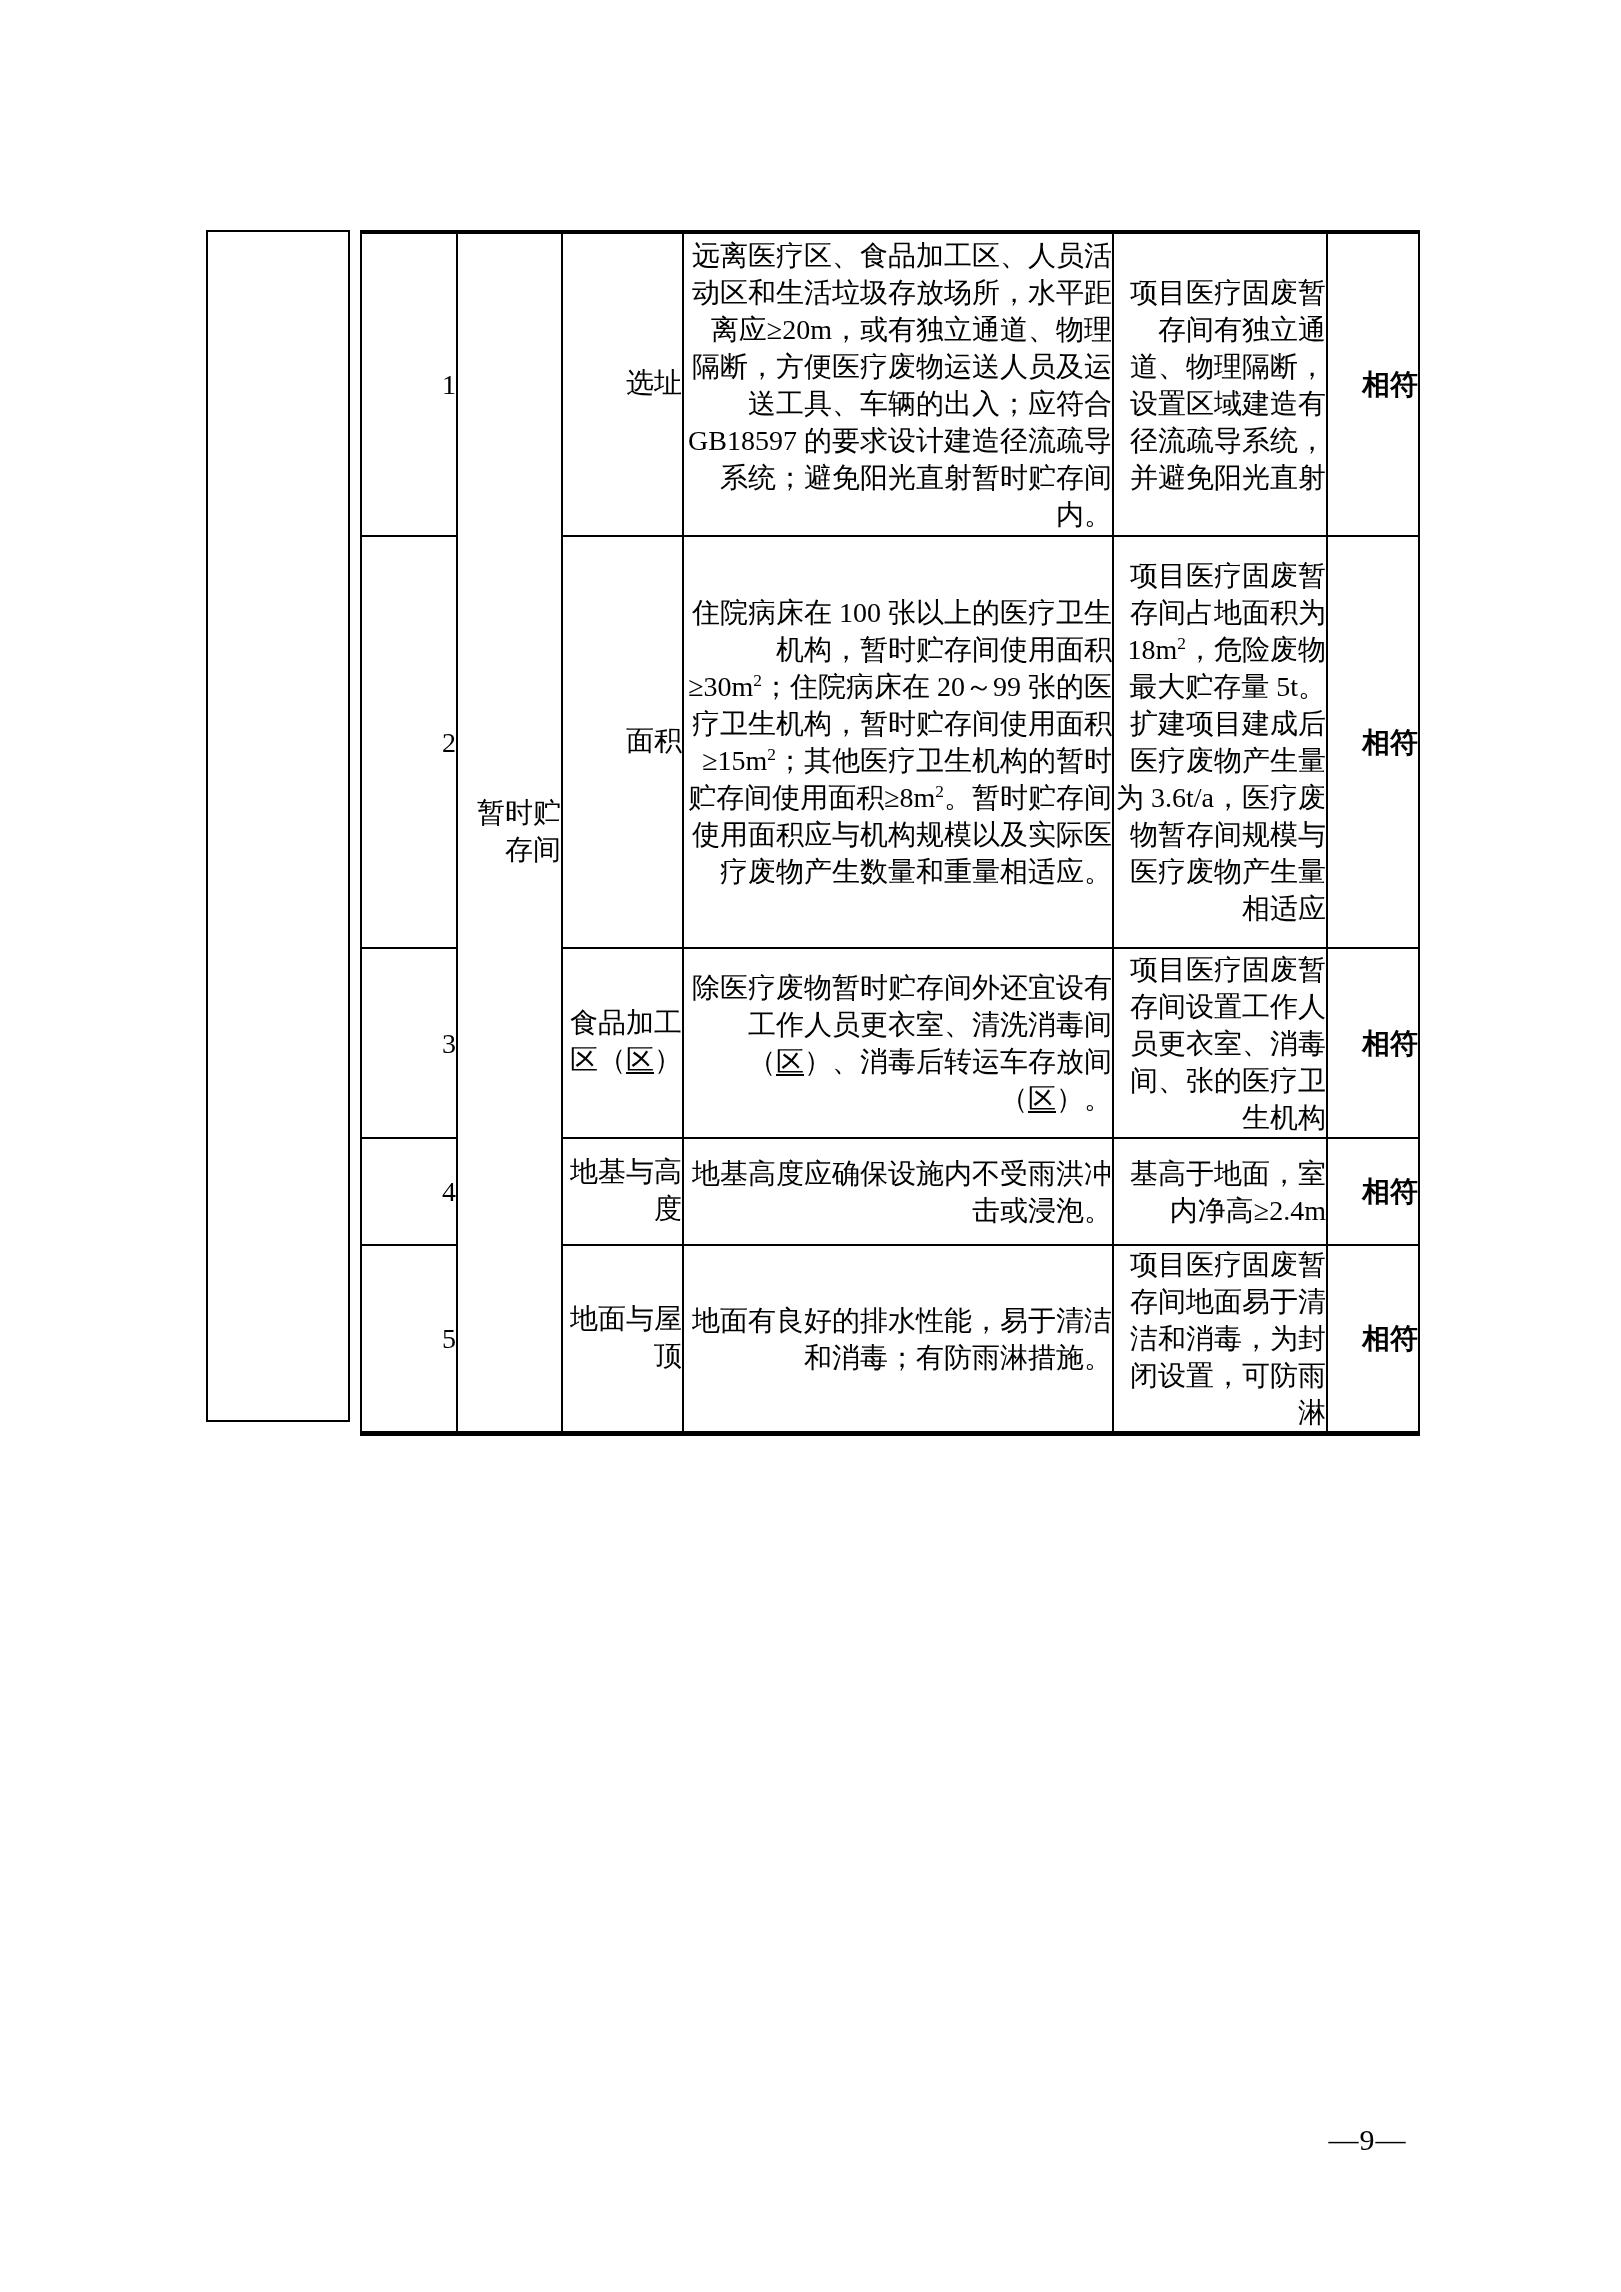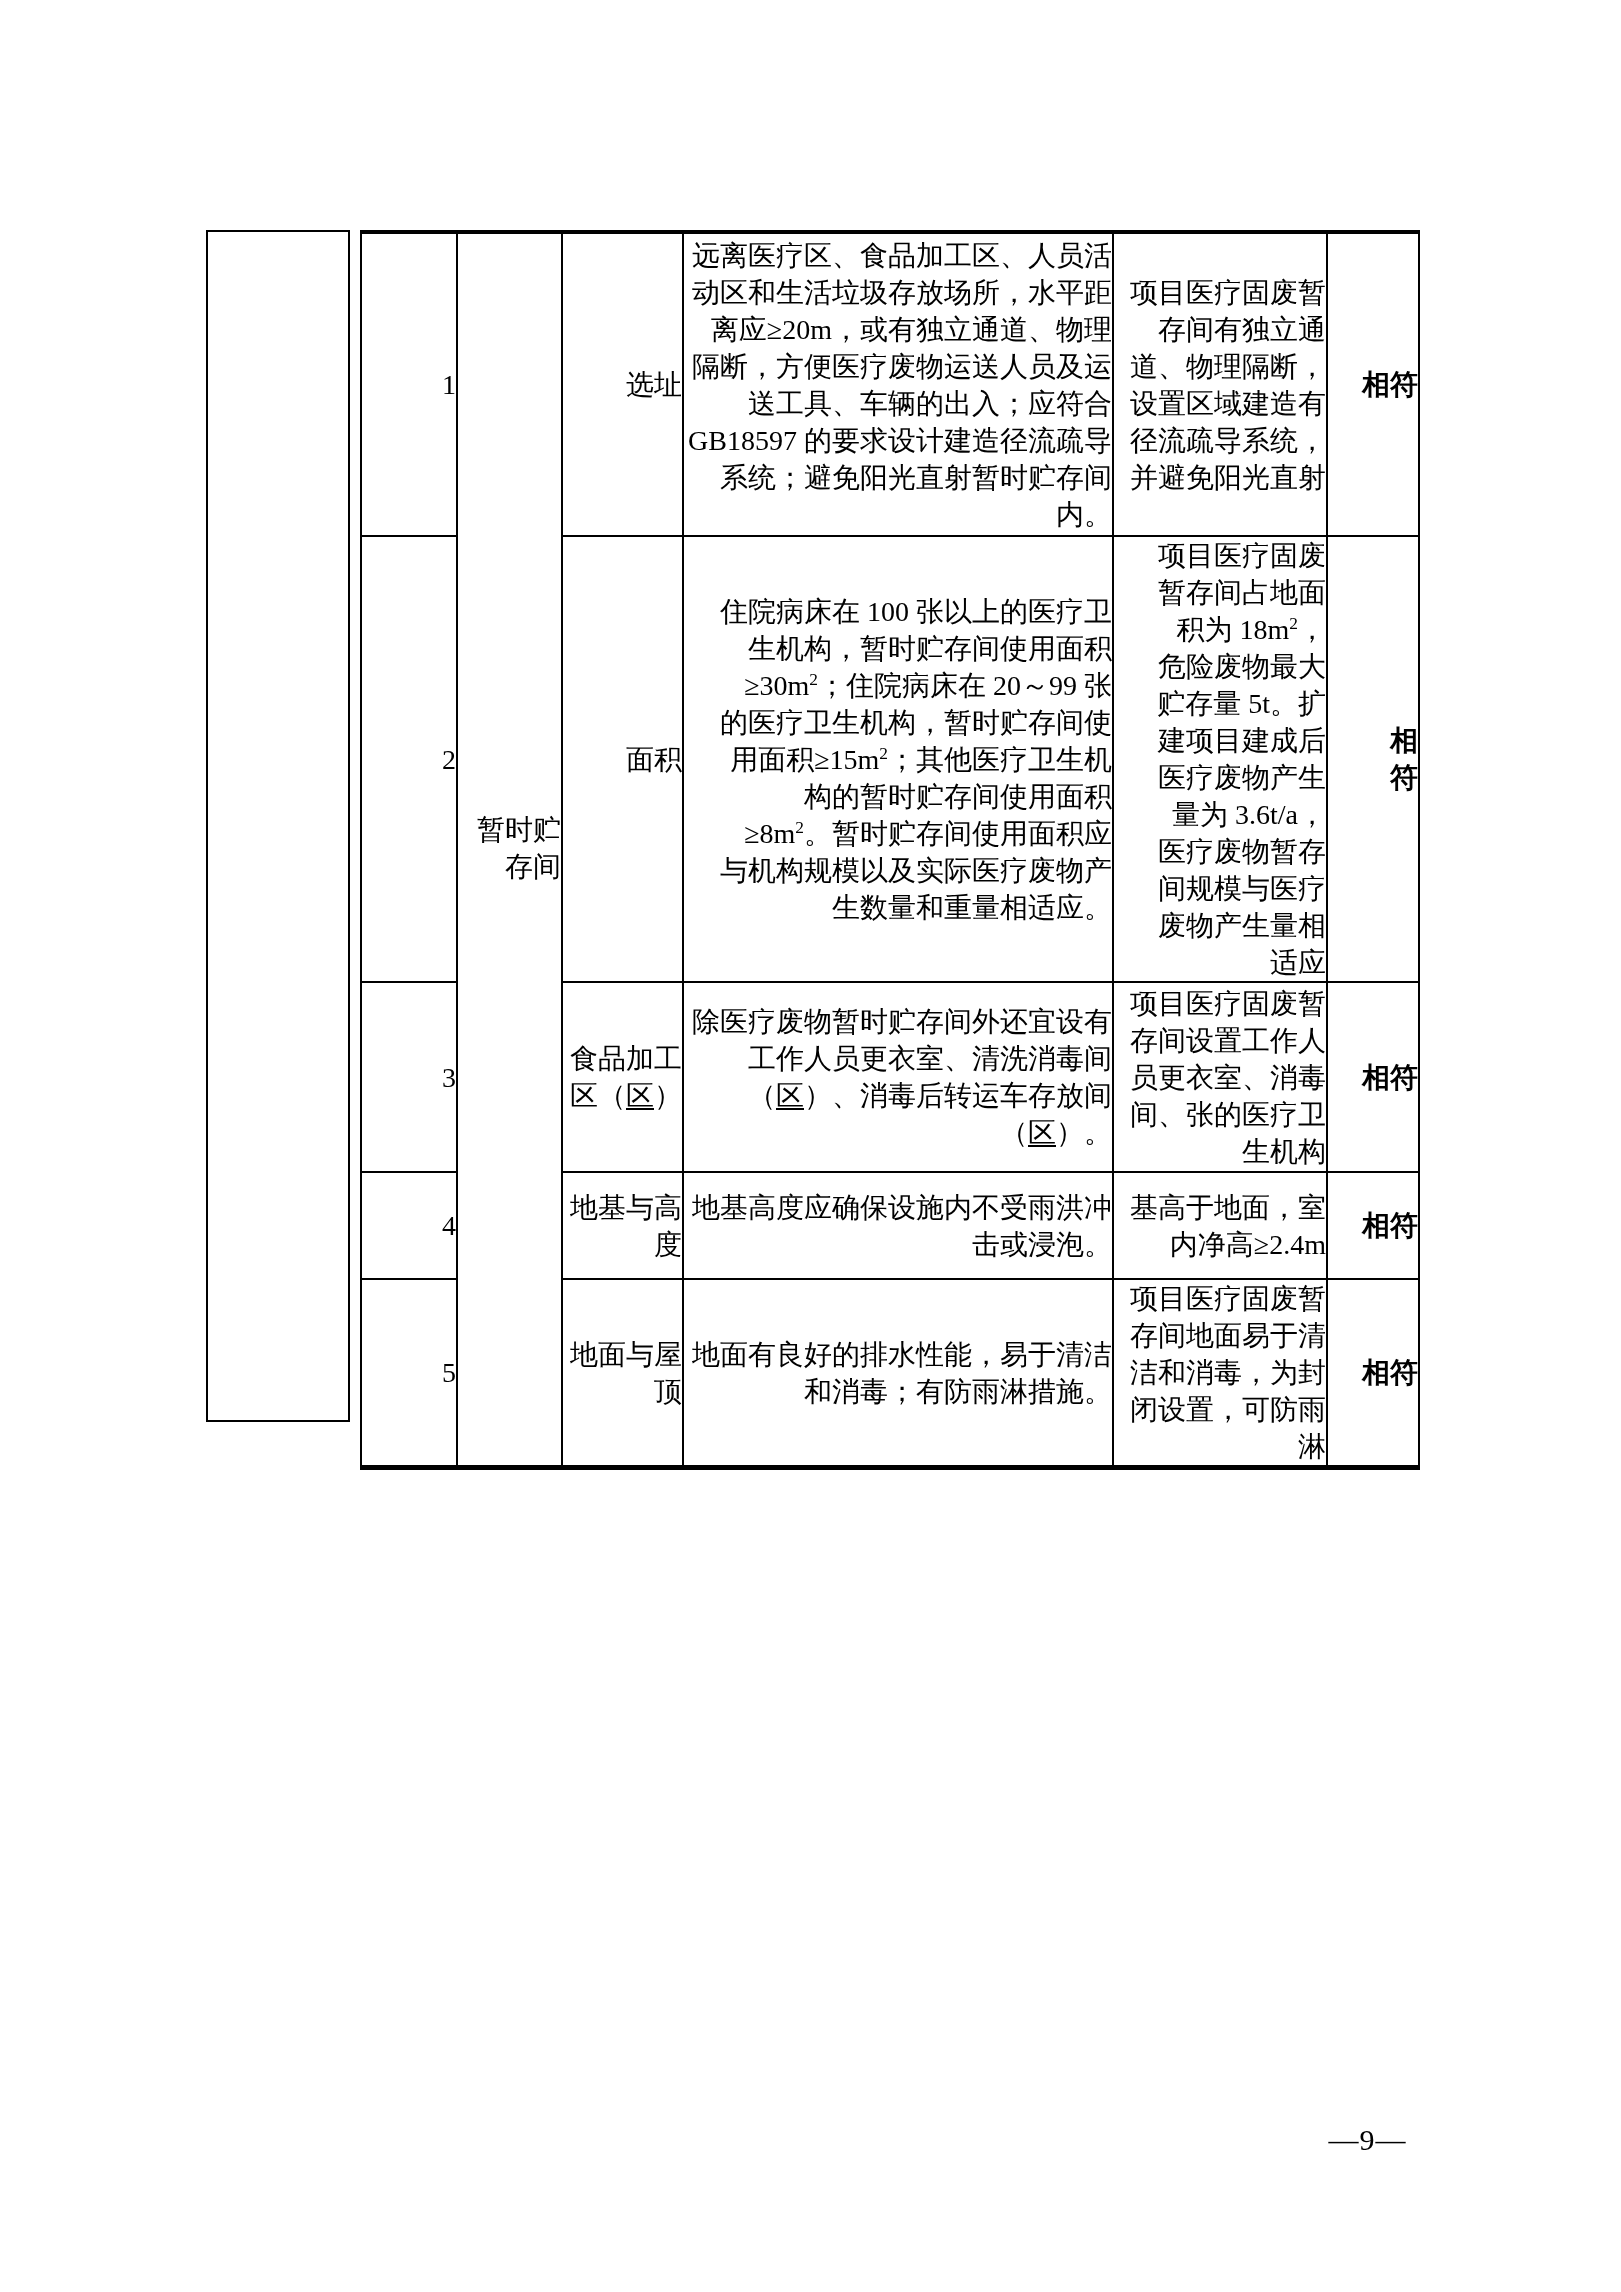--- a/index.html
+++ b/index.html
@@ -36,30 +36,30 @@
     line-height:37px;
   }
   table.main td{
     border:2px solid #000;
     vertical-align:middle;
     text-align:right;
     padding:0;
     overflow:hidden;
   }
   tr.r1 td{height:301px;}
-  tr.r2 td{height:410px;padding-left:36px;}
+  tr.r2 td{height:410px;}
   tr.r3 td{height:188px;}
   tr.r4 td{height:105px;}
   tr.r5 td{height:184px;}
   td.cell-group{
     word-break:break-all;
     padding:0 19.6px;
     font-family:Liberation Mono, monospace;
   }
-  td.cell-item{padding:0 13.7px;}
+  td.cell-item{padding:0 13.7px;font-family:Liberation Mono, monospace;}
   td.cell-req{padding:0 5.9px;}
   td.cell-actual{padding:0 14.7px;margin-left:41px;}
   td.cell-comp{
     word-break:break-all;
     padding:0 29px;
     font-weight:bold;
   }
   sup{
     font-size:0.62em;
     line-height:0;

